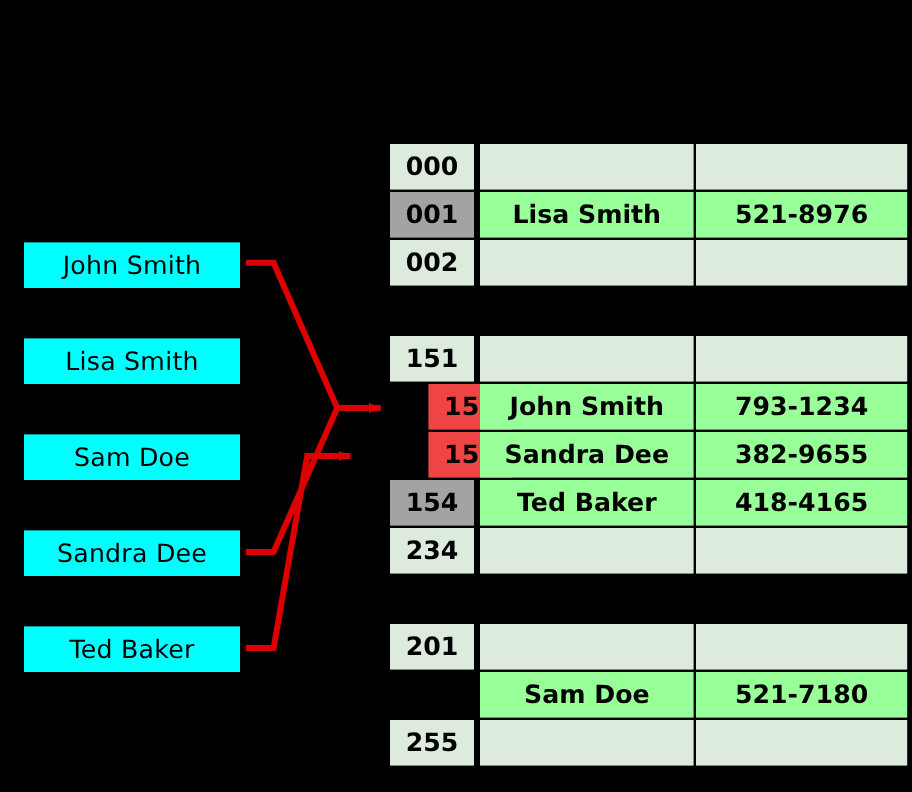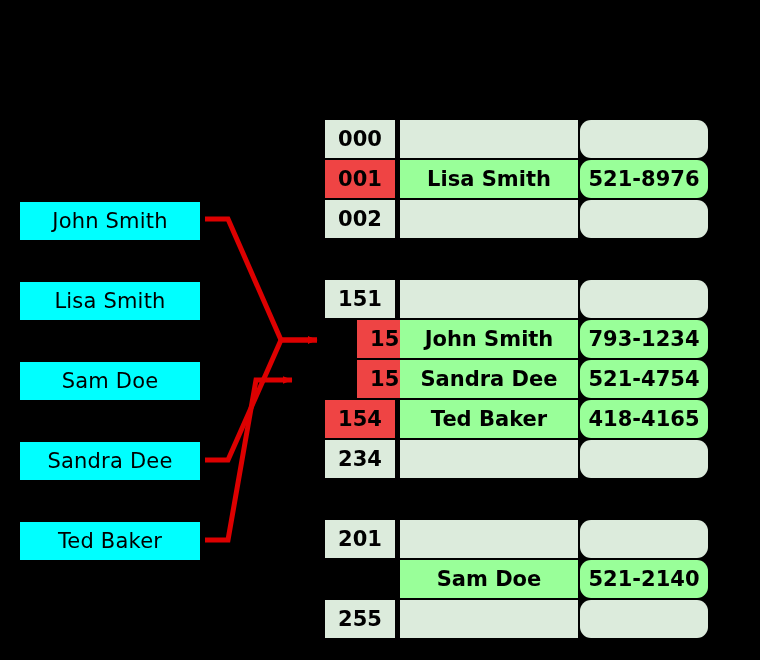--- a/index.html
+++ b/index.html
@@ -59,28 +59,27 @@
   .cell-index {
     left: 0;
     width: 70px;
   }
   .cell-name {
     left: 75px;
     width: 178px;
   }
   .cell-phone {
     left: 255px;
-    width: 128px;
-    border-radius: 11px;
+    width: 176px;
   }
 
   .bg-empty  { background: #DCEBDC; }
   .bg-filled { background: #99FF99; }
   .bg-idx-empty  { background: #DCEBDC; }
-  .bg-idx-normal { background: #ef4444; }
+  .bg-idx-normal { background: #a3a3a3; }
   .bg-idx-clash  { background: #EE4444; margin-left: 32px; }
 
   
   #arrows {
     position: absolute;
     left: 0;
     top: 0;
     width: 760px;
     height: 660px;
     pointer-events: none;
@@ -132,21 +131,21 @@
       <div class="cell cell-phone bg-empty"></div>
     </div>
     <div class="row">
       <div class="cell cell-index bg-idx-clash">152</div>
       <div class="cell cell-name bg-filled">John Smith</div>
       <div class="cell cell-phone bg-filled">793-1234</div>
     </div>
     <div class="row">
       <div class="cell cell-index bg-idx-clash">153</div>
       <div class="cell cell-name bg-filled">Sandra Dee</div>
-      <div class="cell cell-phone bg-filled">521-4754</div>
+      <div class="cell cell-phone bg-filled">382-9655</div>
     </div>
     <div class="row">
       <div class="cell cell-index bg-idx-normal">154</div>
       <div class="cell cell-name bg-filled">Ted Baker</div>
       <div class="cell cell-phone bg-filled">418-4165</div>
     </div>
     <div class="row">
       <div class="cell cell-index bg-idx-empty">234</div>
       <div class="cell cell-name bg-empty"></div>
       <div class="cell cell-phone bg-empty"></div>
@@ -154,21 +153,21 @@
   </div>
 
   <div class="block" style="top:520px">
     <div class="row">
       <div class="cell cell-index bg-idx-empty">201</div>
       <div class="cell cell-name bg-empty"></div>
       <div class="cell cell-phone bg-empty"></div>
     </div>
     <div class="row">
       <div class="cell cell-name bg-filled">Sam Doe</div>
-      <div class="cell cell-phone bg-filled">521-2140</div>
+      <div class="cell cell-phone bg-filled">521-7180</div>
     </div>
     <div class="row">
       <div class="cell cell-index bg-idx-empty">255</div>
       <div class="cell cell-name bg-empty"></div>
       <div class="cell cell-phone bg-empty"></div>
     </div>
   </div>
 
   <svg id="arrows" viewBox="0 0 760 660">
     <defs>

